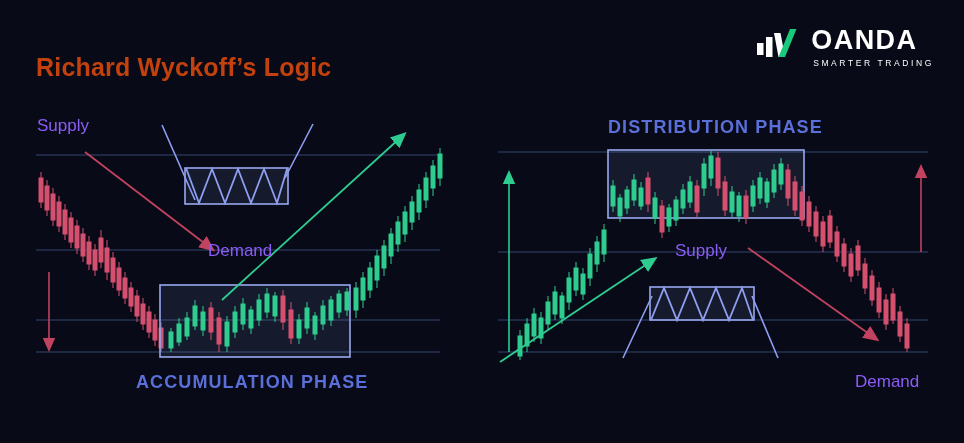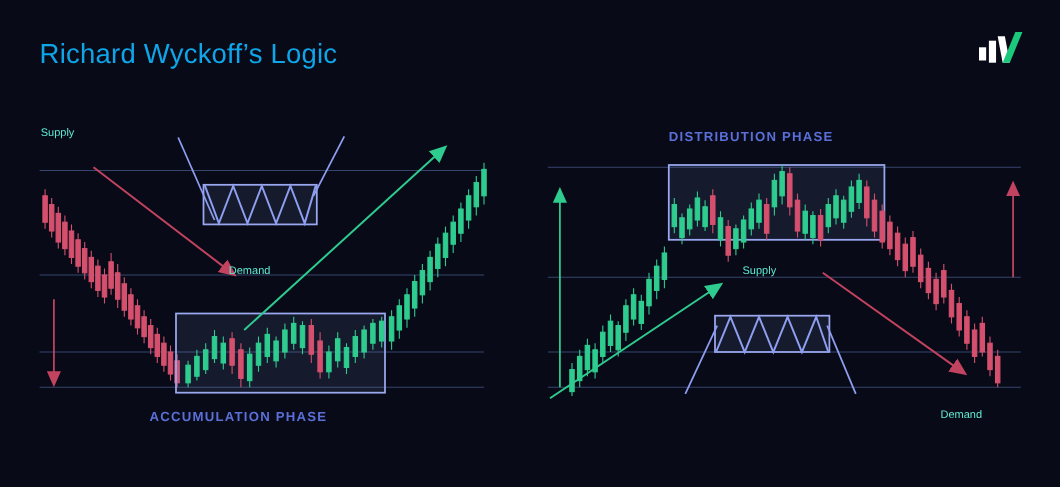--- a/index.html
+++ b/index.html
@@ -6,56 +6,60 @@
   body{
     width:964px;height:443px;
     background:#080a17;
     font-family:"Liberation Sans",sans-serif;
     overflow:hidden;
     position:relative;
   }
   #root{position:relative;width:964px;height:443px;}
 
   .title{
-    position:absolute;left:36px;top:35px;
-    font-size:25px;font-weight:normal;
-    color:#0ea5e9;letter-spacing:.2px;
+    position:absolute;left:36px;top:53px;
+    font-size:25px;font-weight:bold;
+    color:#c2410c;letter-spacing:.2px;
     white-space:nowrap;
   }
 
   .logo{position:absolute;right:30px;top:27px;display:flex;align-items:center;gap:10px;}
   .logo-mark{width:44px;height:40px;position:relative;}
   .logo-text{display:flex;flex-direction:column;align-items:flex-start;line-height:1;}
   .logo-name{color:#ffffff;font-size:27px;font-weight:bold;letter-spacing:1.5px;}
   .logo-tag{color:#ffffff;font-size:8.5px;letter-spacing:2.6px;margin-top:5px;margin-left:2px;}
 
   .label{
-    position:absolute;color:#5eead4;font-size:10px;white-space:nowrap;
+    position:absolute;color:#8b5cf6;font-size:17px;white-space:nowrap;
   }
   .phase{
-    position:absolute;font-size:12px;font-weight:bold;
+    position:absolute;font-size:18px;font-weight:bold;
     color:#5a6fd8;letter-spacing:1.1px;white-space:nowrap;
   }
   svg.layer{position:absolute;left:0;top:0;width:964px;height:443px;}
 </style>
 </head>
 <body>
 
 <div id="root">
 
   <div class="title">Richard Wyckoff’s Logic</div>
 
   <div class="logo">
     <div class="logo-mark">
       <svg width="44" height="40" viewBox="0 0 44 40">
         <rect x="0" y="16" width="6.5" height="12" fill="#ffffff"></rect>
         <rect x="9" y="10" width="6.5" height="20" fill="#ffffff"></rect>
         <polygon points="17,6 23.5,6 28,30 21.5,30" fill="#ffffff"></polygon>
         <polygon points="28,30 21.5,30 33,2 39.5,2" fill="#1bc97c"></polygon>
       </svg>
+    </div>
+    <div class="logo-text">
+      <div class="logo-name">OANDA</div>
+      <div class="logo-tag">SMARTER TRADING</div>
     </div>
   </div>
 
   <svg class="layer">
     <defs>
       <marker id="ah-red" markerWidth="9" markerHeight="9" refX="4" refY="4.5" orient="auto">
         <polygon points="0,0.5 9,4.5 0,8.5" fill="#c1435f"></polygon>
       </marker>
       <marker id="ah-green" markerWidth="9" markerHeight="9" refX="4" refY="4.5" orient="auto">
         <polygon points="0,0.5 9,4.5 0,8.5" fill="#2ecc8f"></polygon>

